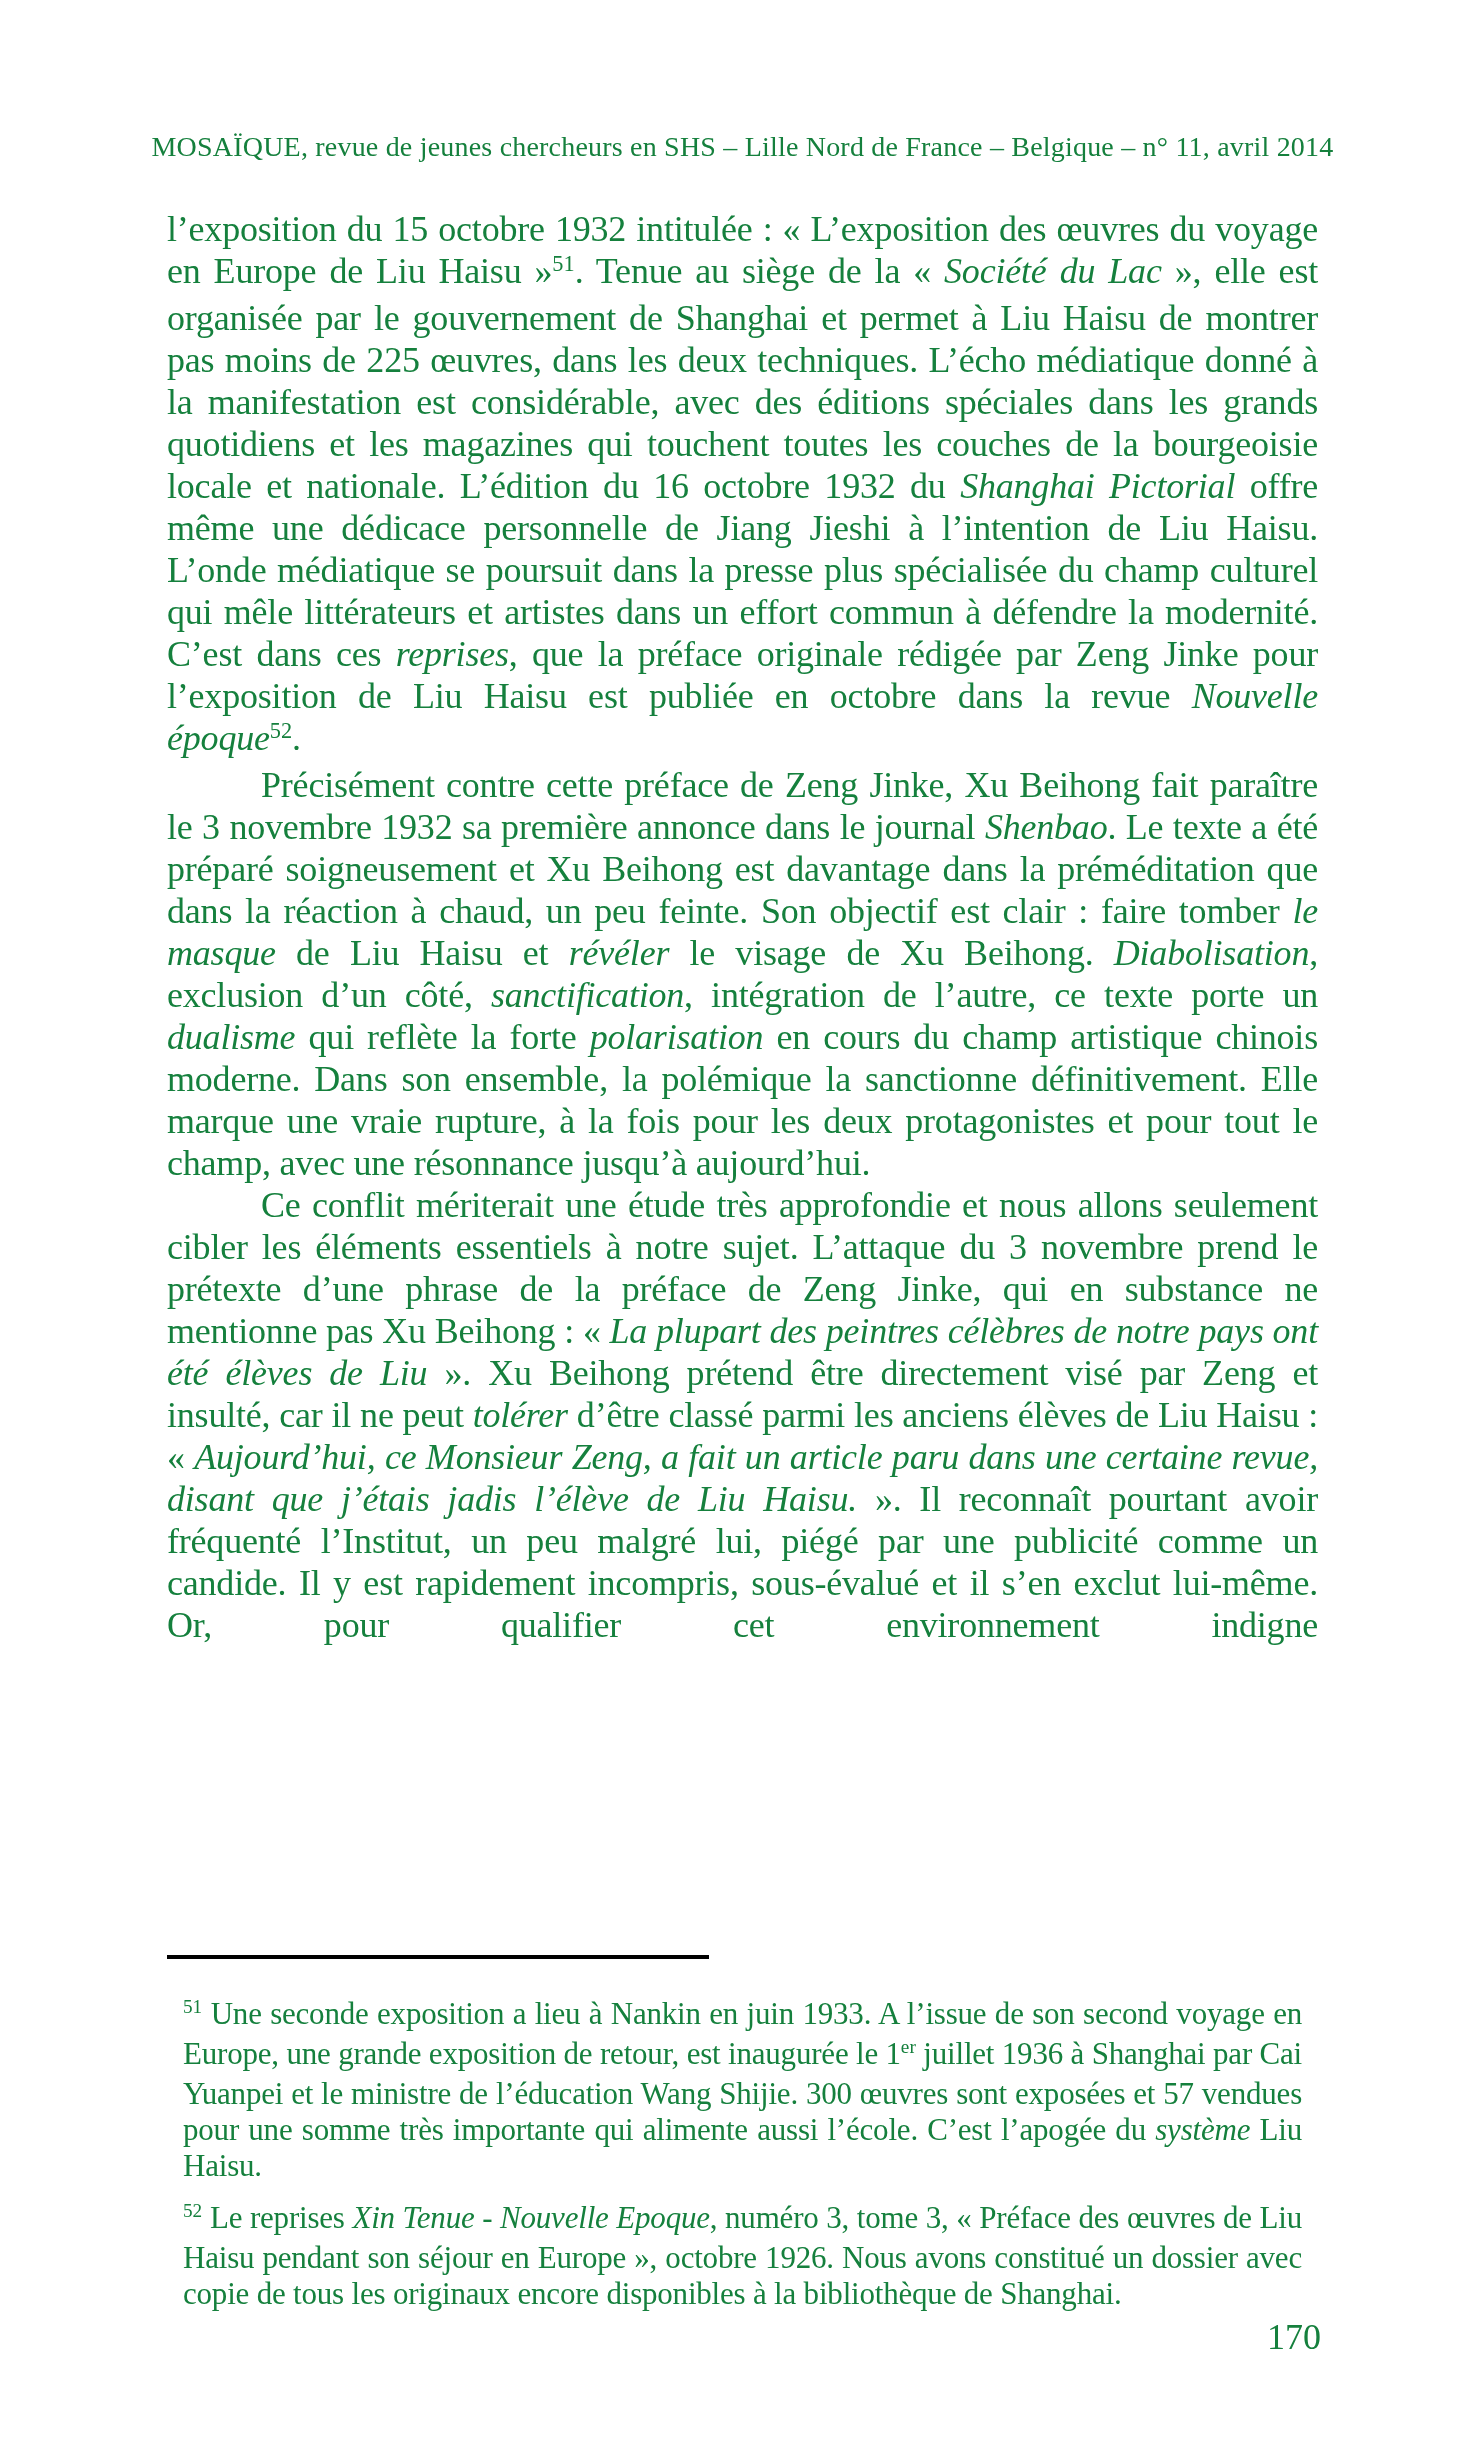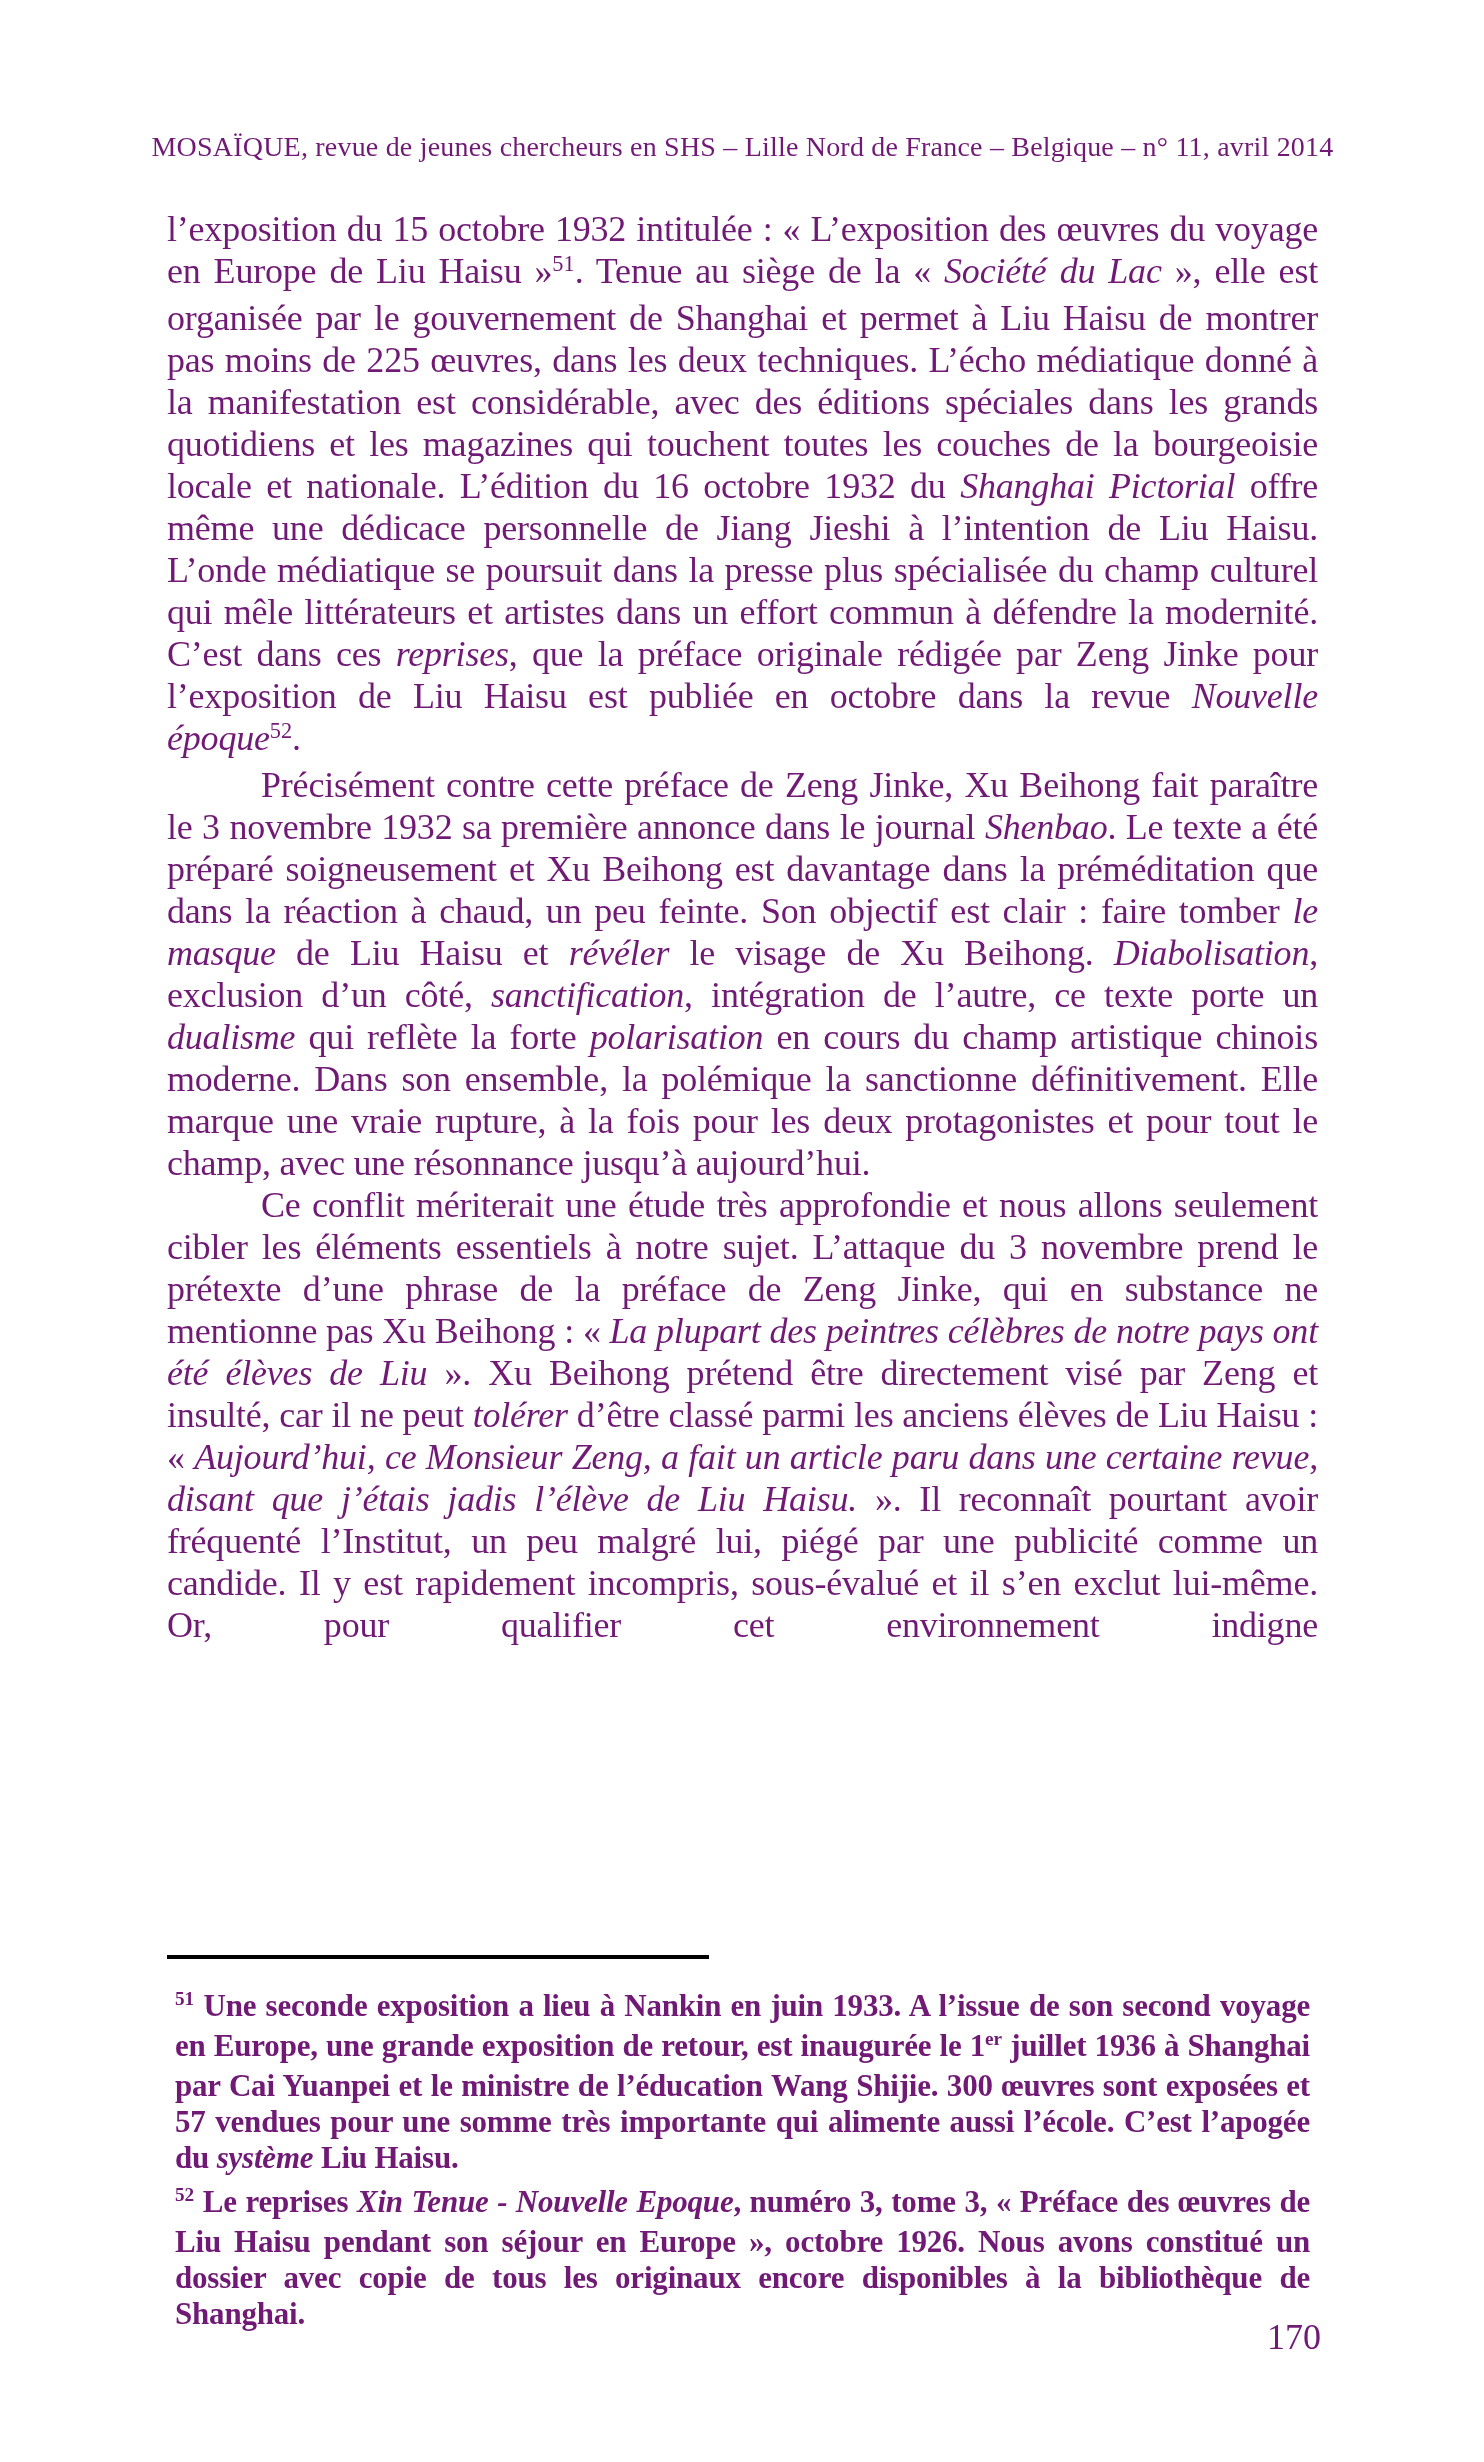--- a/index.html
+++ b/index.html
@@ -56,32 +56,32 @@
     position: absolute;
     top: 1980px;
     left: 167px;
     width: 1151px;
     font-size: 31px;
     line-height: 36px;
     text-align: justify;
     hyphens: none;
     letter-spacing: -0.2px;
   }
-  .footnote-item { margin: 8px; font-weight: bold; }
+  .footnote-item { margin: 16px; }
   .page-number {
     position: absolute;
     top: 2316px;
     right: 164px;
     font-size: 36px;
   }
 </style>
 </head>
 <body>
 
-<div class="page" style="color: #701a75; background: rgb(255, 255, 255);">
+<div class="page" style="color: #15803d; background: rgb(255, 255, 255);">
   <div class="running-header">MOSAÏQUE, revue de jeunes chercheurs en SHS – Lille Nord de France – Belgique – n° 11, avril 2014</div>
 
   <div class="body-text">
       <p class="para"><span>l’exposition du 15 octobre 1932 intitulée : « L’exposition des œuvres du voyage en Europe de Liu Haisu »</span><span class="sup">51</span><span>. Tenue au siège de la « </span><span class="it">Société du Lac</span><span> », elle est organisée par le gouvernement de Shanghai et permet à Liu Haisu de montrer pas moins de 225 œuvres, dans les deux techniques. L’écho médiatique donné à la manifestation est considérable, avec des éditions spéciales dans les grands quotidiens et les magazines qui touchent toutes les couches de la bourgeoisie locale et nationale. L’édition du 16 octobre 1932 du </span><span class="it">Shanghai Pictorial</span><span> offre même une dédicace personnelle de Jiang Jieshi à l’intention de Liu Haisu. L’onde médiatique se poursuit dans la presse plus spécialisée du champ culturel qui mêle littérateurs et artistes dans un effort commun à défendre la modernité. C’est dans ces </span><span class="it">reprises</span><span>, que la préface originale rédigée par Zeng Jinke pour l’exposition de Liu Haisu est publiée en octobre dans la revue </span><span class="it">Nouvelle époque</span><span class="sup">52</span><span>.</span></p>
       <p class="para indent"><span>Précisément contre cette préface de Zeng Jinke, Xu Beihong fait paraître le 3 novembre 1932 sa première annonce dans le journal </span><span class="it">Shenbao</span><span>. Le texte a été préparé soigneusement et Xu Beihong est davantage dans la préméditation que dans la réaction à chaud, un peu feinte. Son objectif est clair : faire tomber </span><span class="it">le masque</span><span> de Liu Haisu et </span><span class="it">révéler</span><span> le visage de Xu Beihong. </span><span class="it">Diabolisation</span><span>, exclusion d’un côté, </span><span class="it">sanctification</span><span>, intégration de l’autre, ce texte porte un </span><span class="it">dualisme</span><span> qui reflète la forte </span><span class="it">polarisation</span><span> en cours du champ artistique chinois moderne. Dans son ensemble, la polémique la sanctionne définitivement. Elle marque une vraie rupture, à la fois pour les deux protagonistes et pour tout le champ, avec une résonnance jusqu’à aujourd’hui.</span></p>
       <p class="para indent justify-last"><span>Ce conflit mériterait une étude très approfondie et nous allons seulement cibler les éléments essentiels à notre sujet. L’attaque du 3 novembre prend le prétexte d’une phrase de la préface de Zeng Jinke, qui en substance ne mentionne pas Xu Beihong : « </span><span class="it">La plupart des peintres célèbres de notre pays ont été élèves de Liu</span><span> ». Xu Beihong prétend être directement visé par Zeng et insulté, car il ne peut </span><span class="it">tolérer</span><span> d’être classé parmi les anciens élèves de Liu Haisu : « </span><span class="it">Aujourd’hui, ce Monsieur Zeng, a fait un article paru dans une certaine revue, disant que j’étais jadis l’élève de Liu Haisu.</span><span> ». Il reconnaît pourtant avoir fréquenté l’Institut, un peu malgré lui, piégé par une publicité comme un candide. Il y est rapidement incompris, sous-évalué et il s’en exclut lui-même. Or, pour qualifier cet environnement indigne</span></p>
     </div>
 
   <div class="footnote-separator"></div>
 

